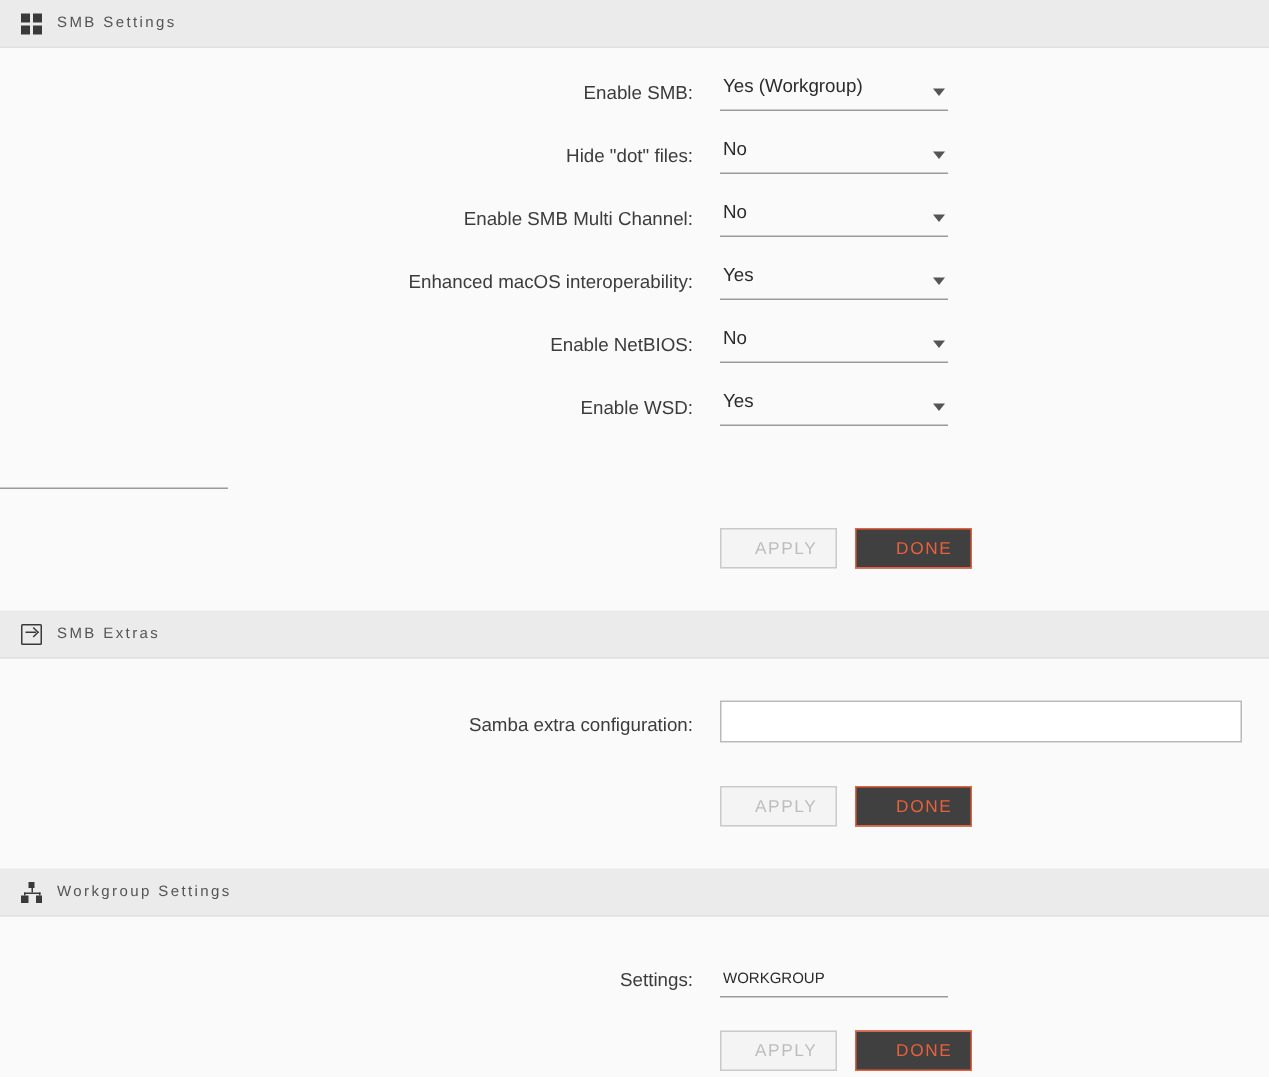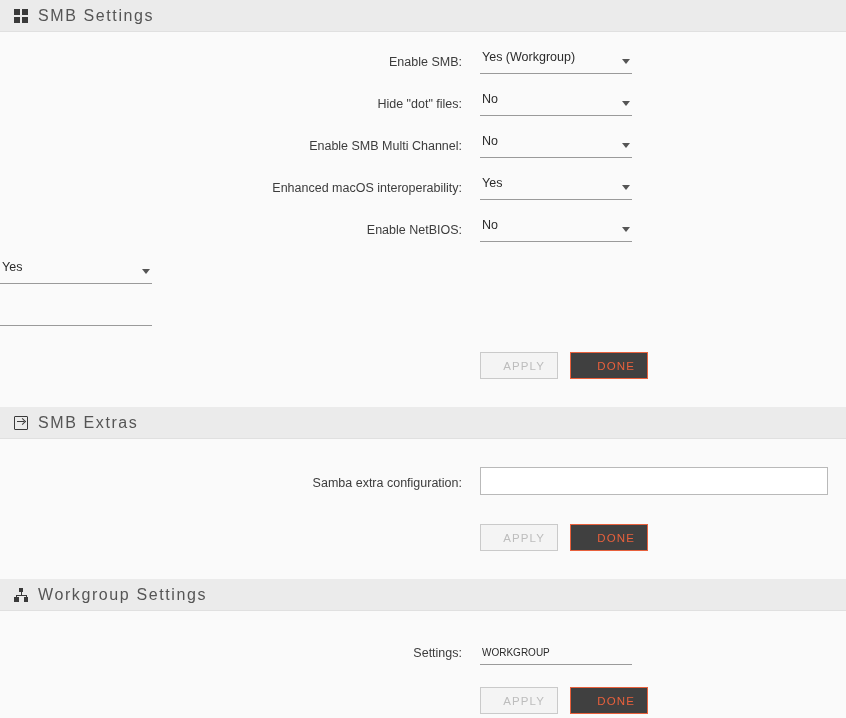--- a/index.html
+++ b/index.html
@@ -30,21 +30,21 @@
   }
   .panel-header .hdr-icon {
     width: 14px;
     height: 14px;
     margin-right: 10px;
     display: inline-block;
     flex: 0 0 auto;
     position: relative;
   }
   .panel-header .hdr-title {
-    font-size: 16px;
+    font-size: 10px;
     color: #555;
     letter-spacing: 1.6px;
     font-weight: normal;
   }
   
   .icon-tiles {
     background: transparent;
   }
   .icon-tiles i {
     position: absolute;
@@ -265,20 +265,21 @@
       <div class="form-label">Enable NetBIOS:</div>
       <div class="field">
         <div class="select-like">
           <span>No</span>
           <span class="caret"></span>
         </div>
       </div>
     </div>
 
     <div class="form-row">
+      <div class="form-label">Enable WSD:</div>
       <div class="field">
         <div class="select-like">
           <span>Yes</span>
           <span class="caret"></span>
         </div>
       </div>
     </div>
 
     <div class="form-row">
       <div class="field">

